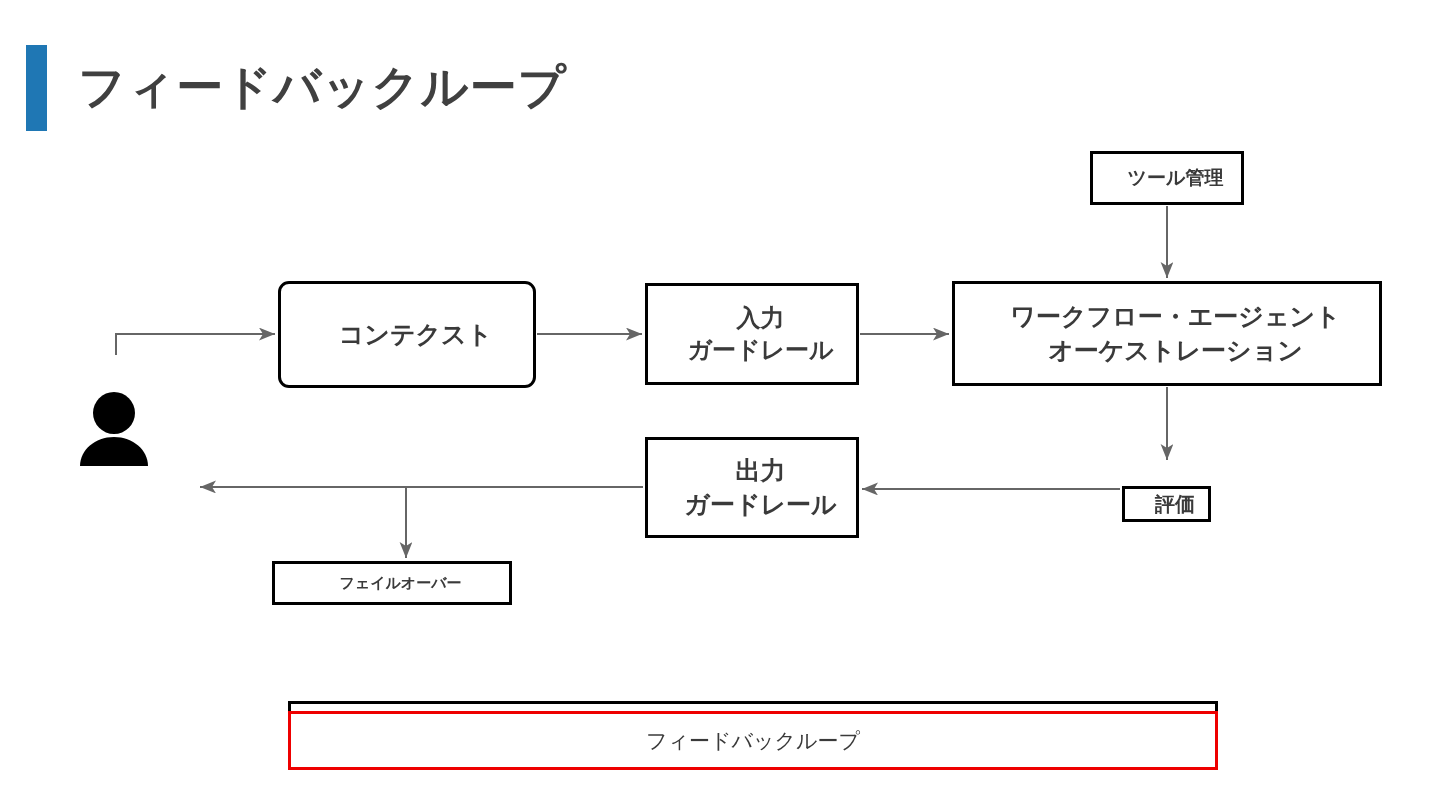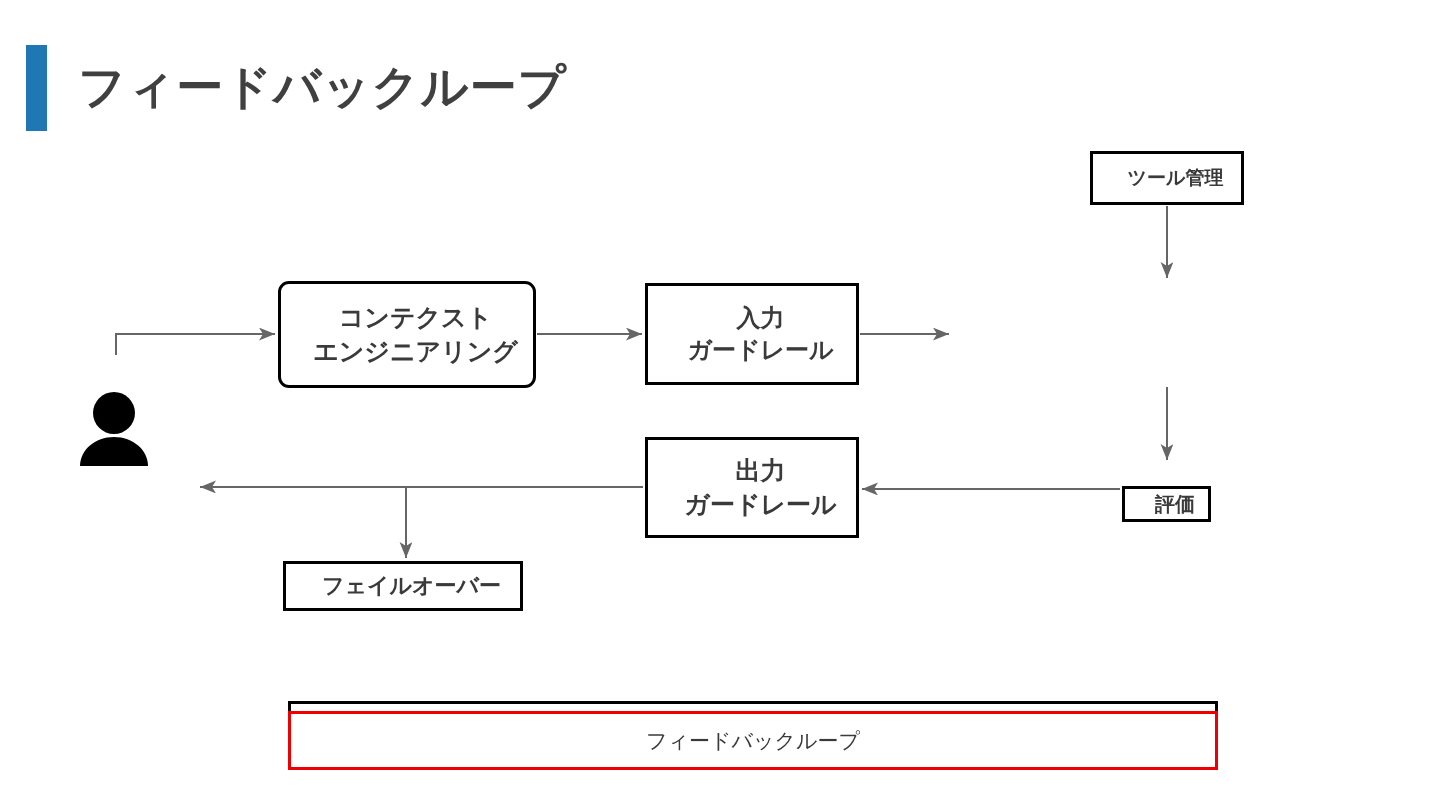--- a/index.html
+++ b/index.html
@@ -65,21 +65,21 @@
     white-space: nowrap;
   }
 
   
   #node-context      { left:278px; top:281px;  width:258px; height:107px; font-size:25px;border-radius:11px; }
   #node-input-guard  { left:645px; top:283px;  width:214px; height:102px; font-size:24px; }
   #node-workflow     { left:952px; top:281px;  width:430px; height:105px; font-size:25px; }
   #node-tool-mgmt    { left:1090px; top:151px; width:154px; height:54px;  font-size:19px; border-width:3px; }
   #node-eval         { left:1122px; top:486px; width:89px;  height:36px;  font-size:20px; border-width:3px; }
   #node-output-guard { left:645px; top:437px;  width:214px; height:101px; font-size:25px;text-align:center; }
-  #node-failover     { left:283px; top:561px;  width:240px; height:50px;  font-size:22px; border-width:3px; }
+  #node-failover     { left:272px; top:561px;  width:240px; height:44px;  font-size:15px; border-width:3px; }
 
   .bar {
     position: absolute;
     box-sizing: border-box;
     background: #ffffff;
     display: flex;
     align-items: center;
     justify-content: center;
     color: #3a3a3a;
     z-index: 3;
@@ -151,31 +151,36 @@
   <div class="user-icon">
     <svg viewBox="0 0 72 76" width="72" height="76" aria-hidden="true">
       <circle cx="36" cy="21" r="21" fill="#000000"></circle>
       <path d="M36,45 C55,45 70,58 70,74 L2,74 C2,58 17,45 36,45 Z" fill="#000000"></path>
     </svg>
   </div>
 
   <div class="node" id="node-context">
     <span class="lines">
       <span class="ln">コンテクスト</span>
-      <span class="ln">エンジニアリング</span>
     </span>
   </div>
 
   <div class="node" id="node-input-guard">
     <span class="lines">
       <span class="ln">入力</span>
       <span class="ln">ガードレール</span>
     </span>
   </div>
 
+  <div class="node" id="node-workflow">
+    <span class="lines">
+      <span class="ln">ワークフロー・エージェント</span>
+      <span class="ln">オーケストレーション</span>
+    </span>
+  </div>
 
   <div class="node" id="node-tool-mgmt">
     <span class="lines">
       <span class="ln">ツール管理</span>
     </span>
   </div>
 
   <div class="node" id="node-eval">
     <span class="lines">
       <span class="ln">評価</span>

